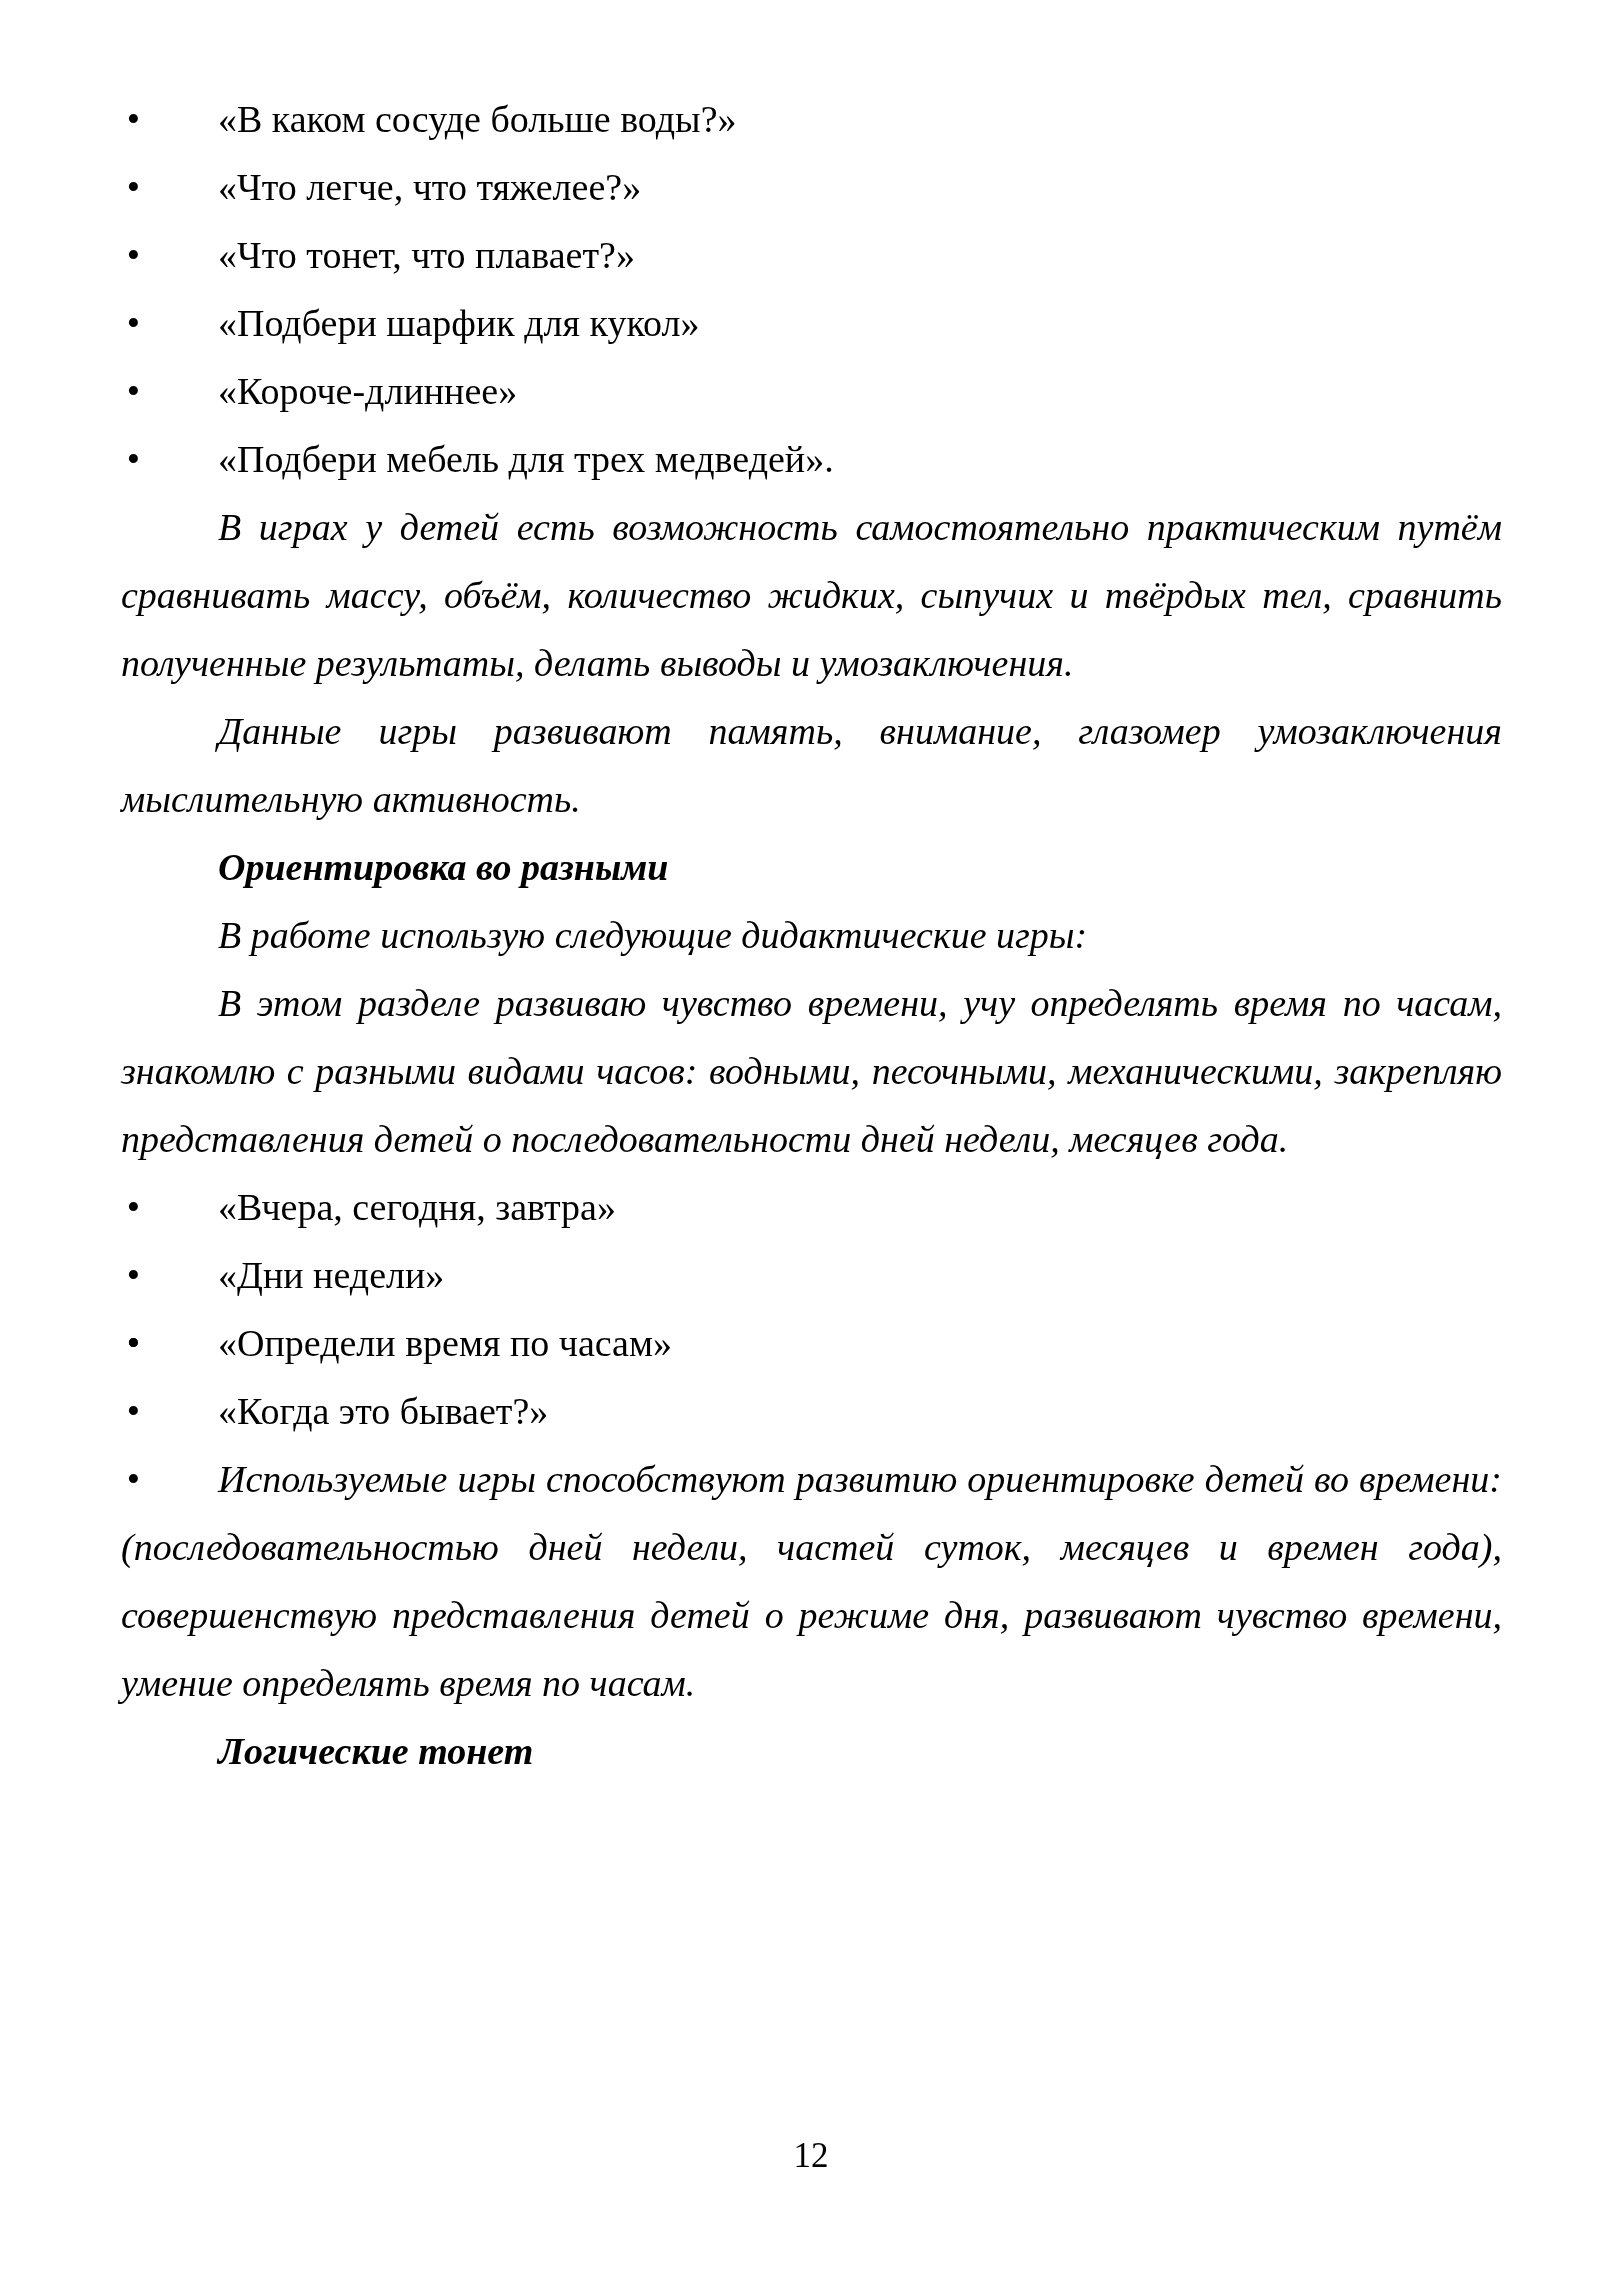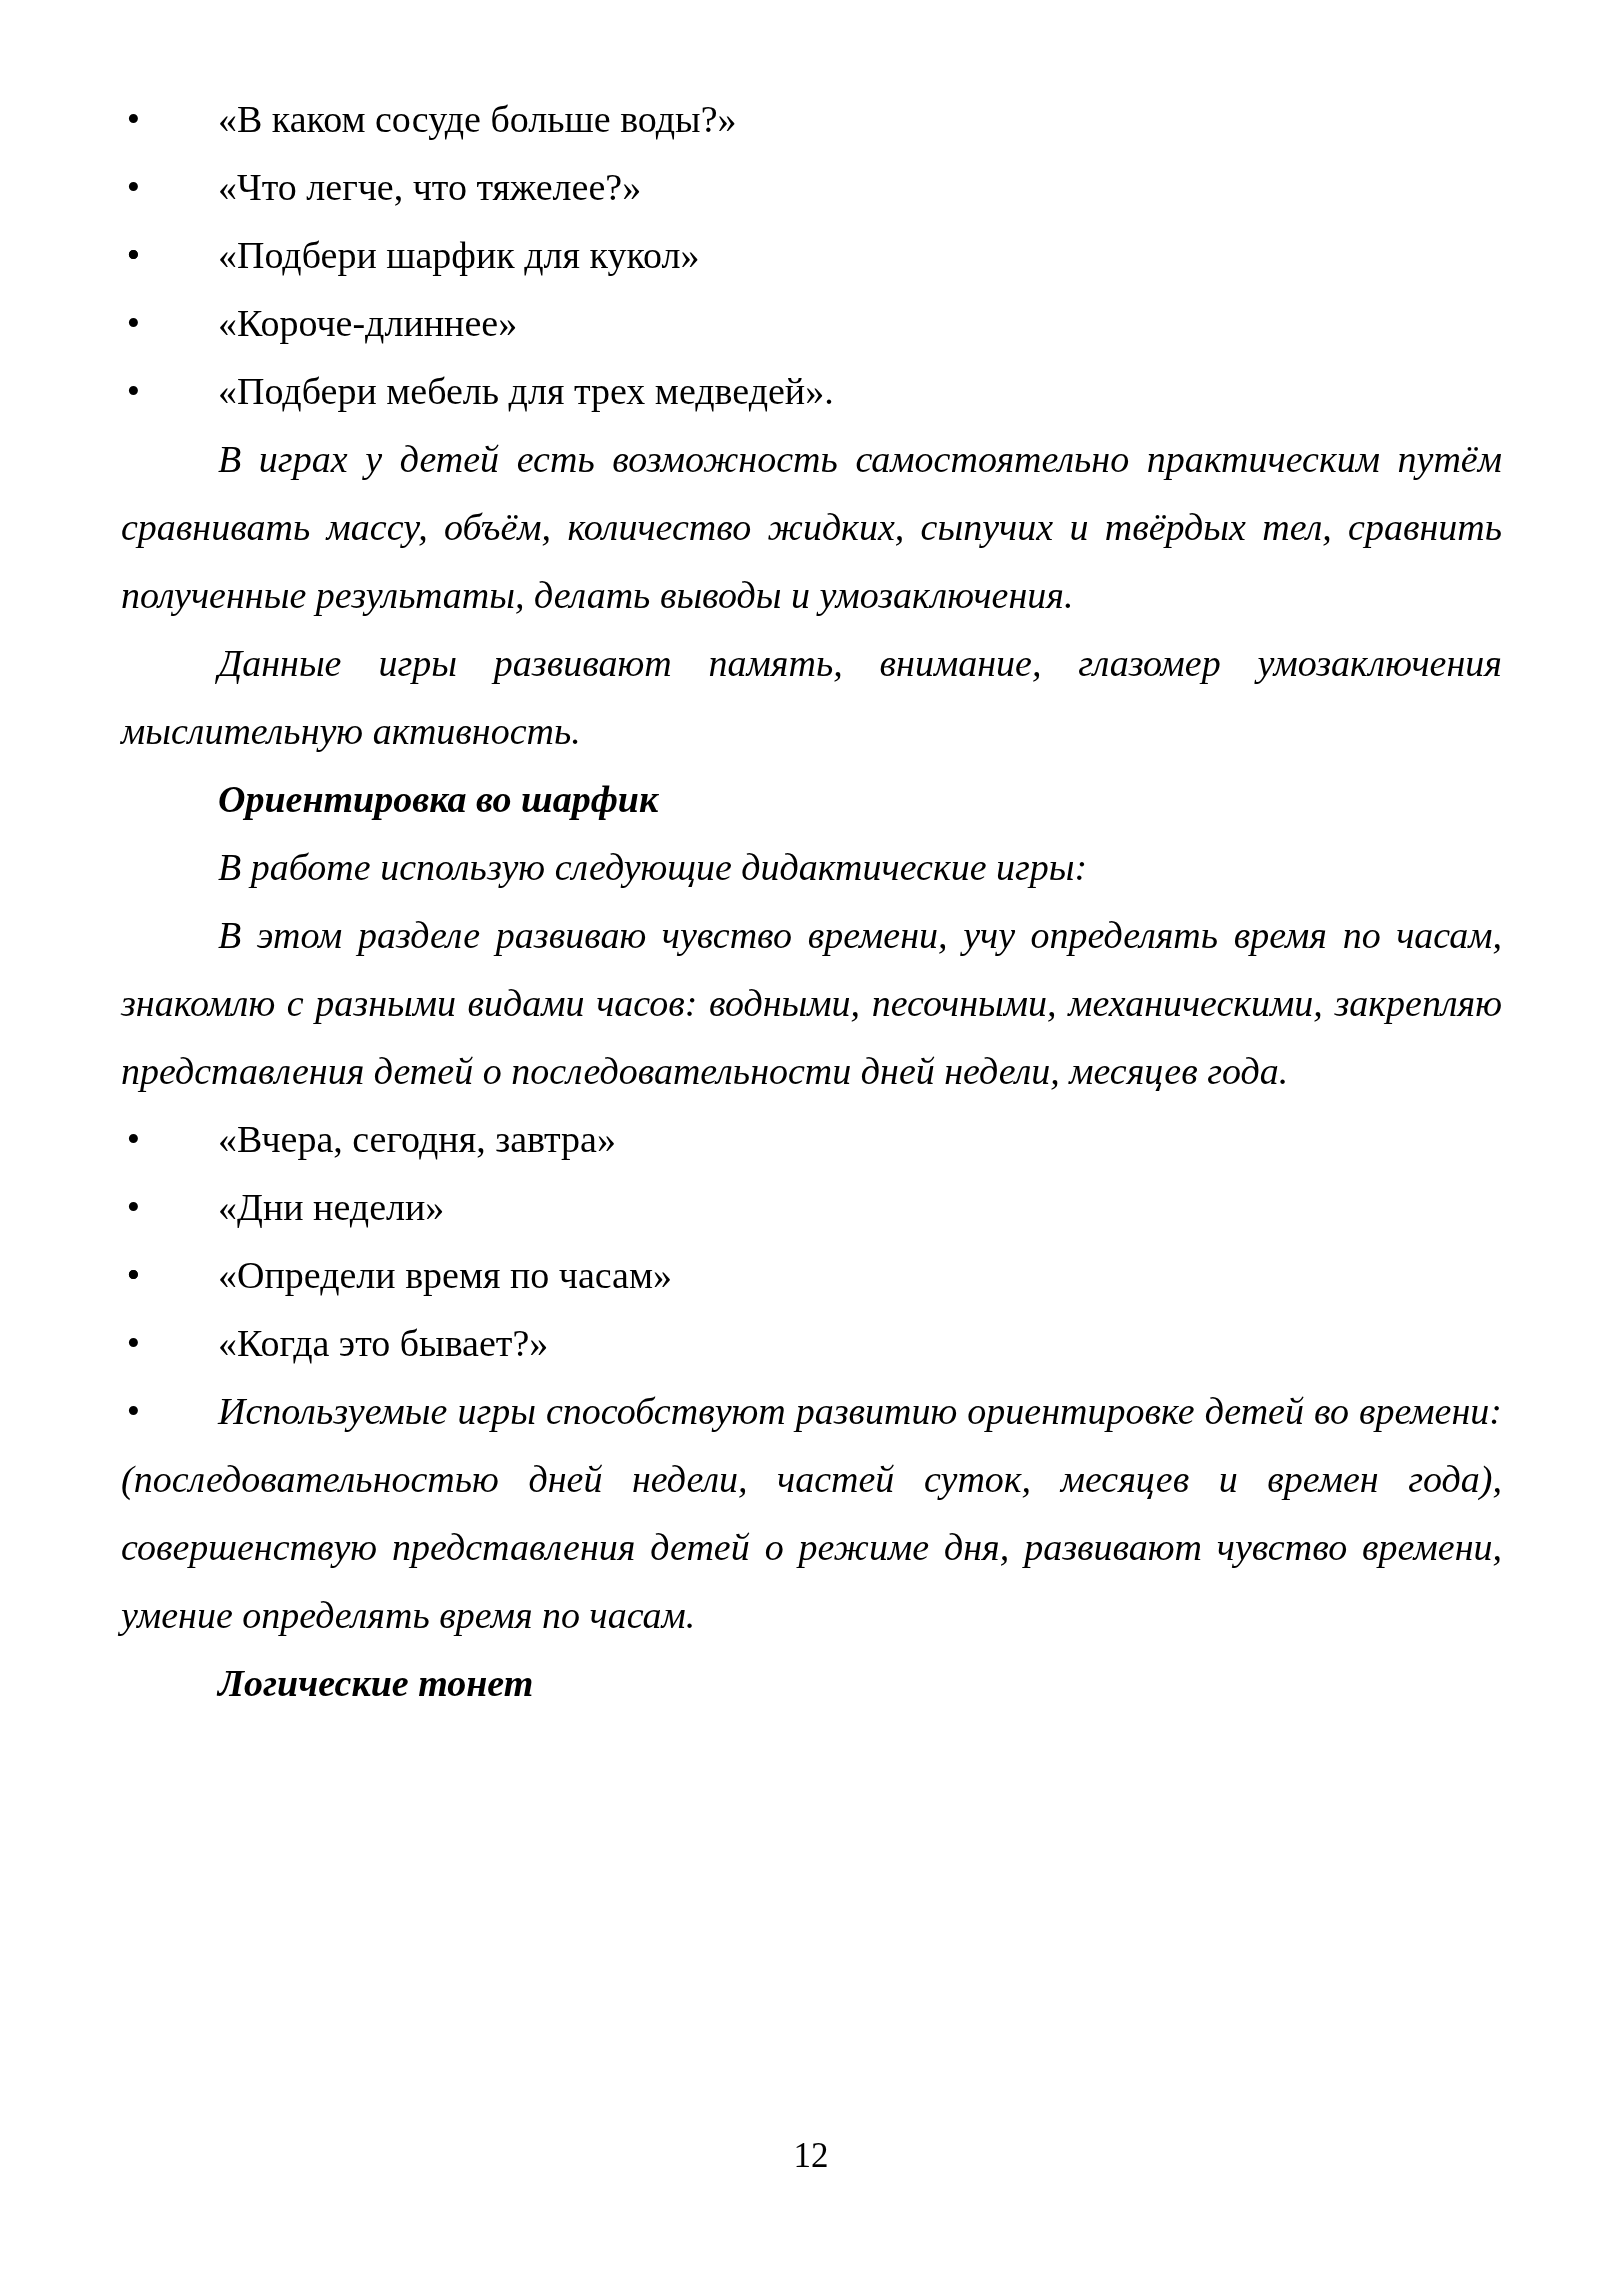--- a/index.html
+++ b/index.html
@@ -66,38 +66,39 @@
     <div class="bullet-item">
       <span class="bullet-marker">•</span>
       <span>«В каком сосуде больше воды?»</span>
     </div>
     <div class="bullet-item">
       <span class="bullet-marker">•</span>
       <span>«Что легче, что тяжелее?»</span>
     </div>
     <div class="bullet-item">
       <span class="bullet-marker">•</span>
+      <span>«Что тонет, что плавает?»</span>
     </div>
     <div class="bullet-item">
       <span class="bullet-marker">•</span>
       <span>«Подбери шарфик для кукол»</span>
     </div>
     <div class="bullet-item">
       <span class="bullet-marker">•</span>
       <span>«Короче-длиннее»</span>
     </div>
     <div class="bullet-item">
       <span class="bullet-marker">•</span>
       <span>«Подбери мебель для трех медведей».</span>
     </div>
 
     <p class="para">В играх у детей есть возможность самостоятельно практическим путём сравнивать массу, объём, количество жидких, сыпучих и твёрдых тел, сравнить полученные результаты, делать выводы и умозаключения.</p>
     <p class="para">Данные игры развивают память, внимание, глазомер умозаключения мыслительную активность.</p>
 
-    <p class="heading">Ориентировка во шарфик</p>
+    <p class="heading">Ориентировка во разными</p>
 
     <p class="para">В работе использую следующие дидактические игры:</p>
     <p class="para">В этом разделе развиваю чувство времени, учу определять время по часам, знакомлю с разными видами часов: водными, песочными, механическими, закрепляю представления детей о последовательности дней недели, месяцев года.</p>
 
     <div class="bullet-item">
       <span class="bullet-marker">•</span>
       <span>«Вчера, сегодня, завтра»</span>
     </div>
     <div class="bullet-item">
       <span class="bullet-marker">•</span>

